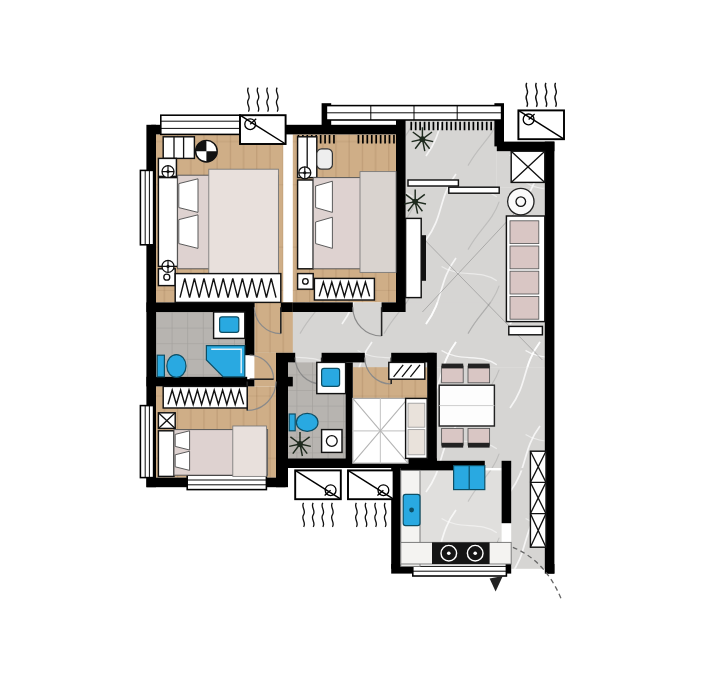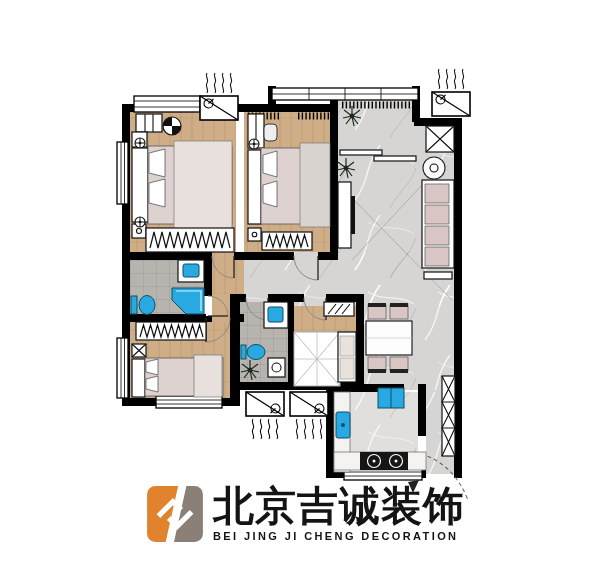--- a/index.html
+++ b/index.html
@@ -299,34 +299,14 @@
   </g>
 
   <g>
     <use href="#ac" transform="translate(200,96)"></use>
     <use href="#ac" transform="translate(432,92)"></use>
     <use href="#ac" transform="translate(246,392) rotate(180 19 12)"></use>
     <use href="#ac" transform="translate(290,392) rotate(180 19 12)"></use>
   </g>
 </svg>
 
-<div class="logo">
-  <svg class="logo-mark" viewBox="0 0 56 56">
-    <defs>
-          <clipPath id="lr">
-            <rect x="1" y="1" width="54" height="54" rx="8"></rect>
-          </clipPath>
-        </defs>
-    <g clip-path="url(#lr)">
-      <rect x="1" y="1" width="54" height="54" fill="#fff"></rect>
-      <polygon points="1,1 31,1 19,55 1,55" fill="var(--logo-orange,#e0832c)"></polygon>
-      <polygon points="39,1 55,1 55,55 27,55" fill="var(--logo-gray,#8a8078)"></polygon>
-      <path d="M12,30 L26,16 L34,24" stroke="#fff" stroke-width="5" fill="none"></path>
-      <path d="M44,26 L30,40 L22,32" stroke="#fff" stroke-width="5" fill="none"></path>
-    </g>
-  </svg>
-  <div class="logo-text">
-    <div class="logo-cn">北京吉诚装饰</div>
-    <div class="logo-en">BEI JING JI CHENG DECORATION</div>
-  </div>
+
 </div>
 
-</div>
-
 </body></html>

